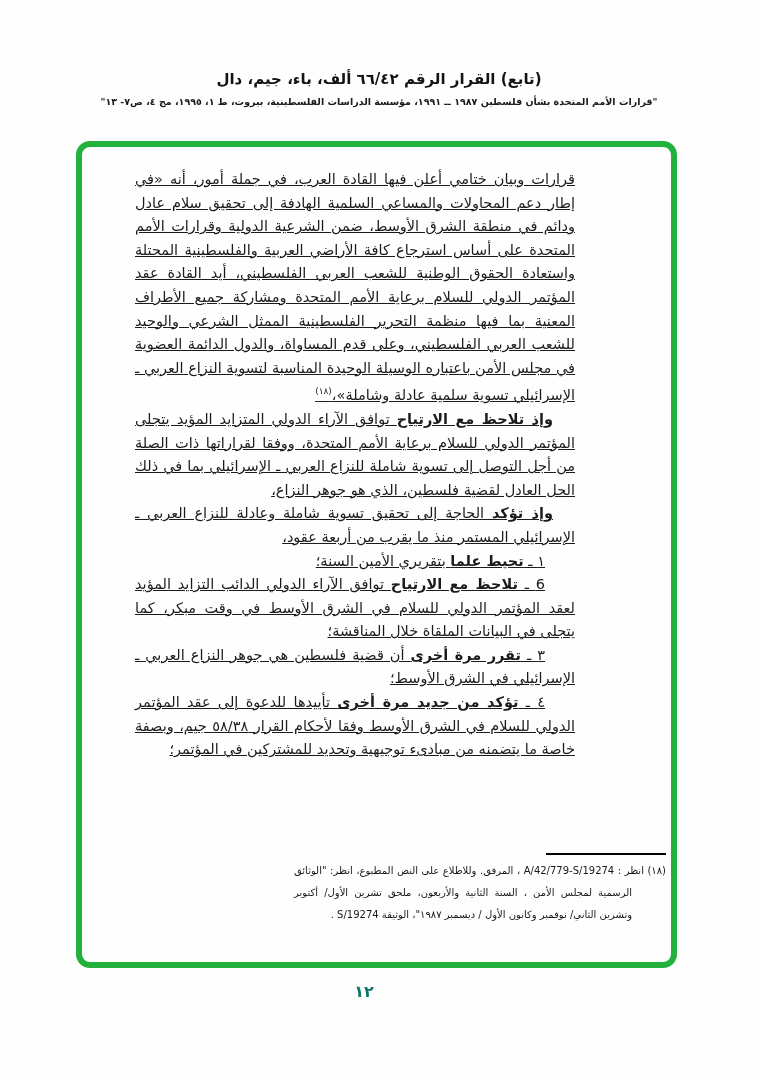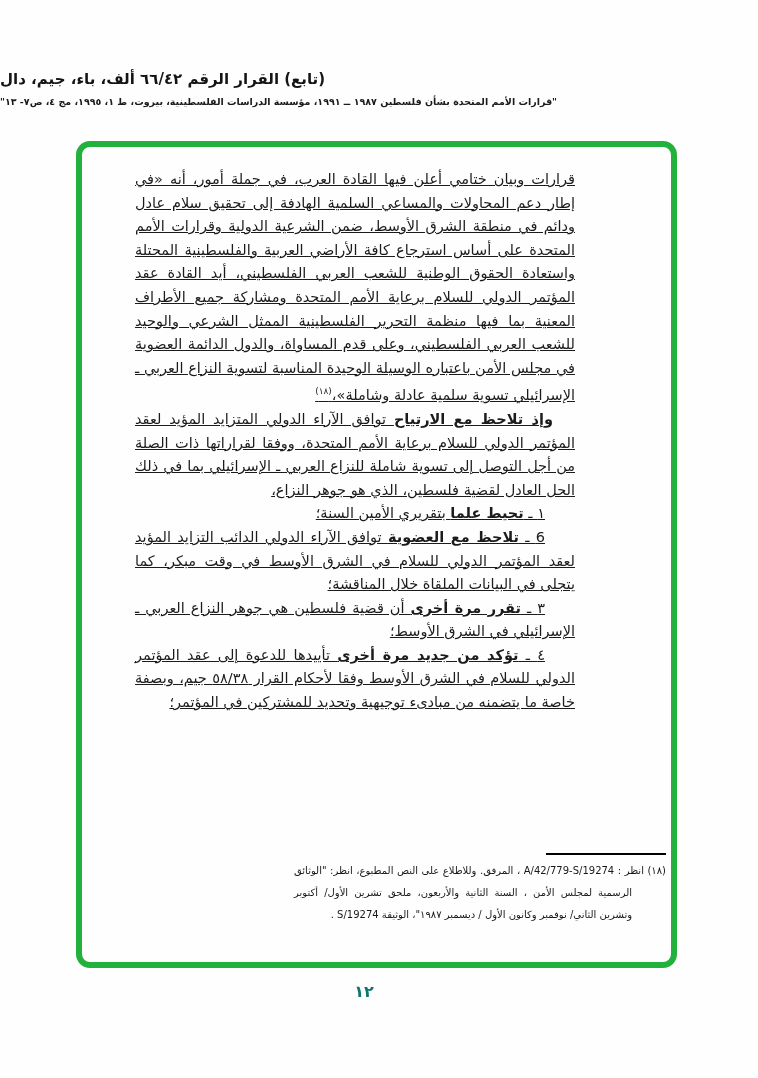--- a/index.html
+++ b/index.html
@@ -1,20 +1,20 @@
 <!DOCTYPE html>
 <html lang="ar" dir="rtl"><head>
 <meta charset="utf-8">
 <style>
   html,body{margin:0;padding:0;background:#ffffff;}
   .page{
     position:relative;width:758px;height:1078px;background:#fefefe;
     font-family:"DejaVu Sans", sans-serif;direction:rtl;overflow:hidden;color:#1c1c1c;
   }
-  .header{position:absolute;top:70px;left:0;width:758px;text-align:left;}
+  .header{position:absolute;top:70px;left:0;width:758px;text-align:center;}
   .title{font-size:15px;font-weight:bold;color:#141414;letter-spacing:0;}
   .source{font-size:9.5px;font-weight:bold;margin-top:8px;color:#1a1a1a;}
   .green-box{
     position:absolute;left:76px;top:141px;width:589px;height:815px;
     border:6px solid #21b13c;border-radius:14px;background:transparent;
   }
   .bodytext{
     position:absolute;left:135px;top:168px;width:440px;
     font-size:14.5px;line-height:23.6px;text-align:justify;text-justify:inter-word;
     direction:rtl;color:#1b1b1b;text-decoration:underline;
@@ -44,26 +44,27 @@
   <div class="header">
     <div class="title">(تابع) القرار الرقم ٦٦/٤٢ ألف، باء، جيم، دال</div>
     <div class="source">"قرارات الأمم المتحدة بشأن فلسطين ١٩٨٧ ــ ١٩٩١، مؤسسة الدراسات الفلسطينية، بيروت، ط ١، ١٩٩٥، مج ٤، ص٧- ١٣"</div>
   </div>
 
   <div class="green-box"></div>
 
   <div class="bodytext">
     <p class="para first"><span>قرارات وبيان ختامي أعلن فيها القادة العرب، في جملة أمور، أنه «في إطار دعم المحاولات والمساعي السلمية الهادفة إلى تحقيق سلام عادل ودائم في منطقة الشرق الأوسط، ضمن الشرعية الدولية وقرارات الأمم المتحدة على أساس استرجاع كافة الأراضي العربية والفلسطينية المحتلة واستعادة الحقوق الوطنية للشعب العربي الفلسطيني، أيد القادة عقد المؤتمر الدولي للسلام برعاية الأمم المتحدة ومشاركة جميع الأطراف المعنية بما فيها منظمة التحرير الفلسطينية الممثل الشرعي والوحيد للشعب العربي الفلسطيني، وعلى قدم المساواة، والدول الدائمة العضوية في مجلس الأمن باعتباره الوسيلة الوحيدة المناسبة لتسوية النزاع العربي ـ الإسرائيلي تسوية سلمية عادلة وشاملة»،</span><sup class="fn-ref">(١٨)</sup></p>
 
-    <p class="para"><span class="lead">وإذ تلاحظ مع الارتياح</span><span> توافق الآراء الدولي المتزايد المؤيد لعقد المؤتمر الدولي للسلام برعاية الأمم المتحدة، ووفقا لقراراتها ذات الصلة من أجل التوصل إلى تسوية شاملة للنزاع العربي ـ الإسرائيلي بما في ذلك الحل العادل لقضية فلسطين، الذي هو جوهر النزاع،</span></p>
+    <p class="para"><span class="lead">وإذ تلاحظ مع الارتياح</span><span> توافق الآراء الدولي المتزايد المؤيد يتجلى المؤتمر الدولي للسلام برعاية الأمم المتحدة، ووفقا لقراراتها ذات الصلة من أجل التوصل إلى تسوية شاملة للنزاع العربي ـ الإسرائيلي بما في ذلك الحل العادل لقضية فلسطين، الذي هو جوهر النزاع،</span></p>
 
+    <p class="para"><span class="lead">وإذ تؤكد</span><span> الحاجة إلى تحقيق تسوية شاملة وعادلة للنزاع العربي ـ الإسرائيلي المستمر منذ ما يقرب من أربعة عقود،</span></p>
 
     <p class="para numbered"><span>١ ـ </span><span class="lead">تحيط علما</span><span> بتقريري الأمين السنة؛</span></p>
 
-    <p class="para numbered"><span>6 ـ </span><span class="lead">تلاحظ مع العضوية</span><span> توافق الآراء الدولي الدائب التزايد المؤيد لعقد المؤتمر الدولي للسلام في الشرق الأوسط في وقت مبكر، كما يتجلى في البيانات الملقاة خلال المناقشة؛</span></p>
+    <p class="para numbered"><span>6 ـ </span><span class="lead">تلاحظ مع الارتياح</span><span> توافق الآراء الدولي الدائب التزايد المؤيد لعقد المؤتمر الدولي للسلام في الشرق الأوسط في وقت مبكر، كما يتجلى في البيانات الملقاة خلال المناقشة؛</span></p>
 
     <p class="para numbered"><span>٣ ـ </span><span class="lead">تقرر مرة أخرى</span><span> أن قضية فلسطين هي جوهر النزاع العربي ـ الإسرائيلي في الشرق الأوسط؛</span></p>
 
     <p class="para numbered"><span>٤ ـ </span><span class="lead">تؤكد من جديد مرة أخرى</span><span> تأييدها للدعوة إلى عقد المؤتمر الدولي للسلام في الشرق الأوسط وفقا لأحكام القرار ٥٨/٣٨ جيم، وبصفة خاصة ما يتضمنه من مبادىء توجيهية وتحديد للمشتركين في المؤتمر؛</span></p>
   </div>
 
   <div class="fn-sep"></div>
 
   <div class="footnote"><span>(١٨)</span><span> انظر : A/42/779-S/19274 ، المرفق. وللاطلاع على النص المطبوع، انظر: "الوثائق الرسمية لمجلس الأمن ، السنة الثانية والأربعون، ملحق تشرين الأول/ أكتوبر وتشرين الثاني/ نوفمبر وكانون الأول / ديسمبر ١٩٨٧"، الوثيقة S/19274 .</span></div>
 

